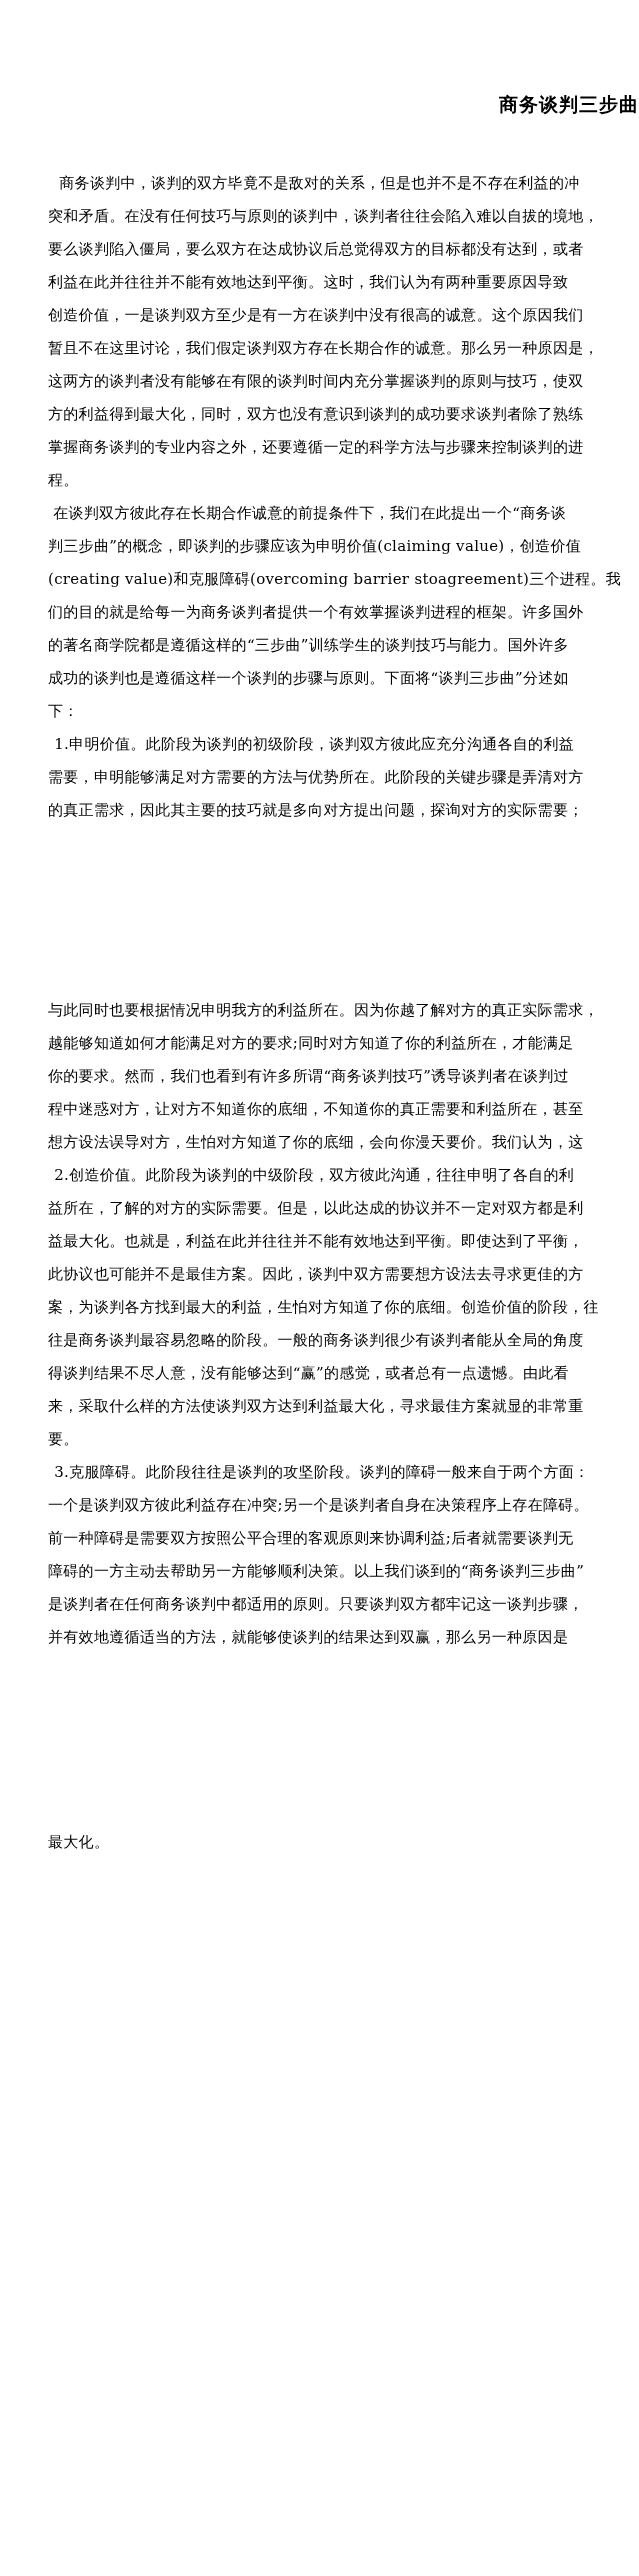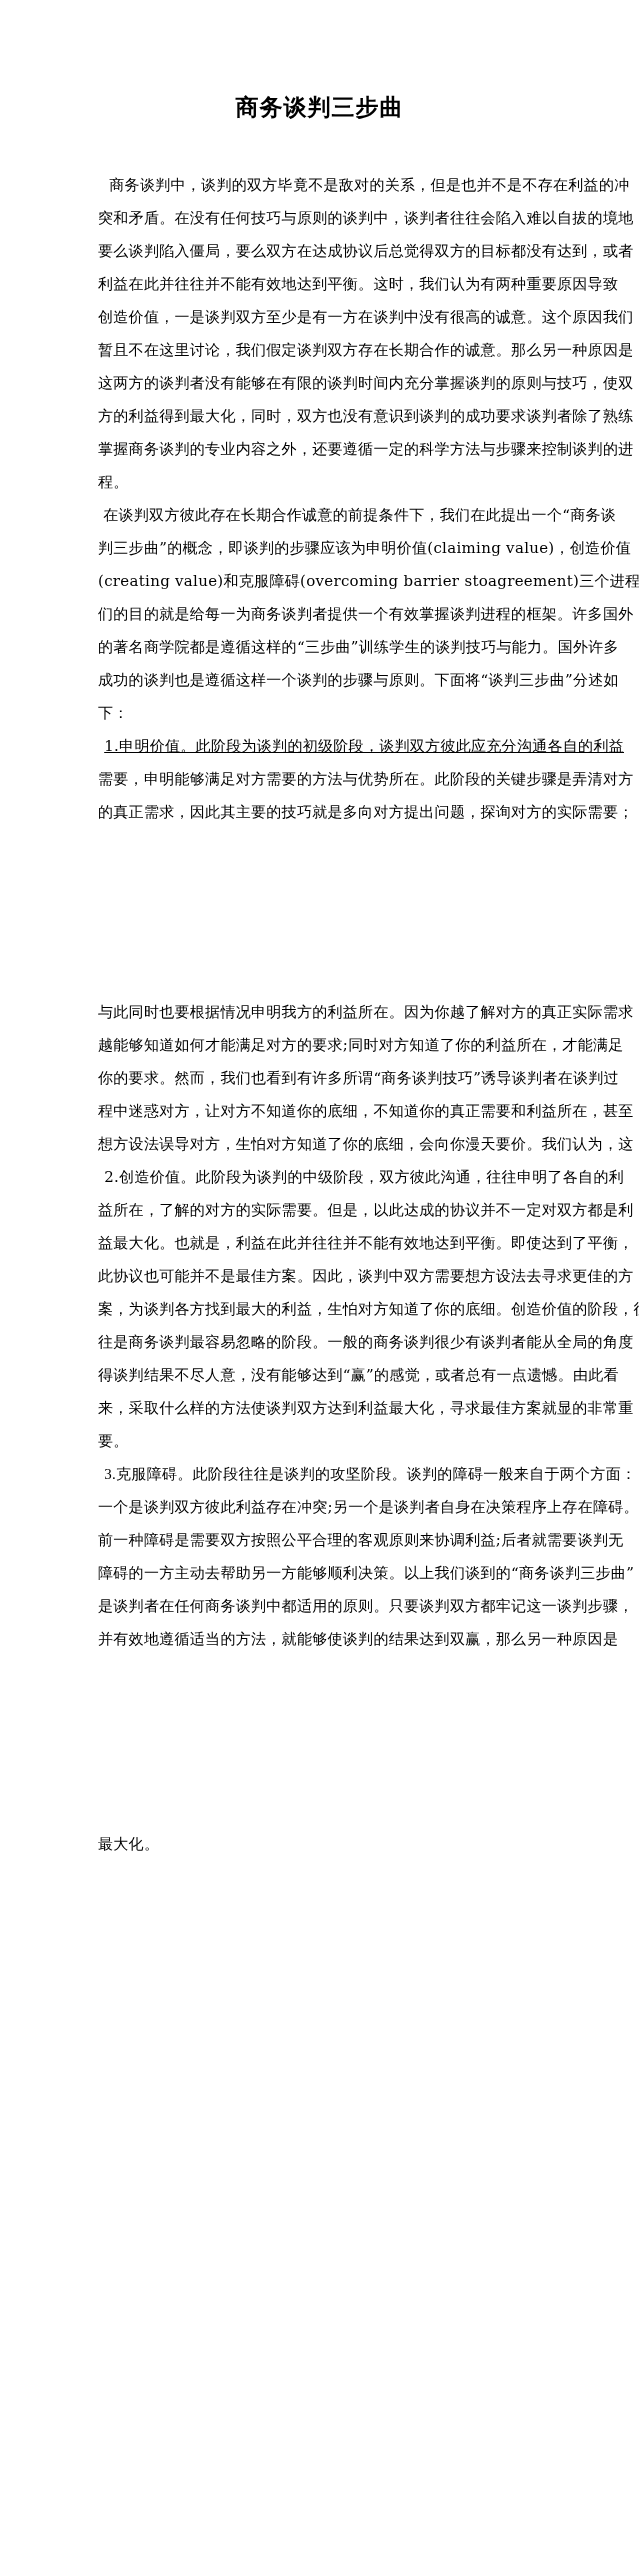--- a/index.html
+++ b/index.html
@@ -12,30 +12,30 @@
     width: 639px;
     height: 2711px;
     background: #ffffff;
     color: #000000;
     font-family: "DejaVu Serif", "Liberation Serif", serif;
     overflow: hidden;
   }
   .doc-title {
     padding-top: 76px;
     height: 31px;
-    font-size: 23px;
+    font-size: 19px;
     line-height: 31px;
     font-weight: bold;
-    text-align: center;
+    text-align: right;
     letter-spacing: 1px;
     white-space: nowrap;
   }
   .doc-body {
     margin-top: 47px;
-    padding-left: 98px;
+    padding-left: 48px;
     padding-right: 26px;
   }
   .line {
     height: 33px;
     line-height: 33px;
     font-size: 15px;
     letter-spacing: 0.3px;
     white-space: nowrap;
     overflow: visible;
   }
@@ -52,46 +52,46 @@
       <div class="line" style="padding-left: 11.3px;">商务谈判中，谈判的双方毕竟不是敌对的关系，但是也并不是不存在利益的冲</div>
       <div class="line">突和矛盾。在没有任何技巧与原则的谈判中，谈判者往往会陷入难以自拔的境地，</div>
       <div class="line">要么谈判陷入僵局，要么双方在达成协议后总觉得双方的目标都没有达到，或者</div>
       <div class="line">利益在此并往往并不能有效地达到平衡。这时，我们认为有两种重要原因导致</div>
       <div class="line">创造价值，一是谈判双方至少是有一方在谈判中没有很高的诚意。这个原因我们</div>
       <div class="line">暂且不在这里讨论，我们假定谈判双方存在长期合作的诚意。那么另一种原因是，</div>
       <div class="line">这两方的谈判者没有能够在有限的谈判时间内充分掌握谈判的原则与技巧，使双</div>
       <div class="line">方的利益得到最大化，同时，双方也没有意识到谈判的成功要求谈判者除了熟练</div>
       <div class="line">掌握商务谈判的专业内容之外，还要遵循一定的科学方法与步骤来控制谈判的进</div>
       <div class="line">程。</div>
-      <div class="line" style="padding-left: 5.2px; text-align: center;">在谈判双方彼此存在长期合作诚意的前提条件下，我们在此提出一个“商务谈</div>
+      <div class="line" style="padding-left: 5.2px;">在谈判双方彼此存在长期合作诚意的前提条件下，我们在此提出一个“商务谈</div>
       <div class="line">判三步曲”的概念，即谈判的步骤应该为申明价值(claiming value)，创造价值</div>
       <div class="line">(creating value)和克服障碍(overcoming barrier stoagreement)三个进程。我</div>
       <div class="line">们的目的就是给每一为商务谈判者提供一个有效掌握谈判进程的框架。许多国外</div>
       <div class="line">的著名商学院都是遵循这样的“三步曲”训练学生的谈判技巧与能力。国外许多</div>
       <div class="line">成功的谈判也是遵循这样一个谈判的步骤与原则。下面将“谈判三步曲”分述如</div>
       <div class="line">下：</div>
-      <div class="line" style="padding-left: 6.2px; text-decoration: underline;">1.申明价值。此阶段为谈判的初级阶段，谈判双方彼此应充分沟通各自的利益</div>
+      <div class="line" style="padding-left: 6.2px;">1.申明价值。此阶段为谈判的初级阶段，谈判双方彼此应充分沟通各自的利益</div>
       <div class="line">需要，申明能够满足对方需要的方法与优势所在。此阶段的关键步骤是弄清对方</div>
       <div class="line">的真正需求，因此其主要的技巧就是多向对方提出问题，探询对方的实际需要；</div>
       <div class="gap" style="height: 167px;"></div>
       <div class="line">与此同时也要根据情况申明我方的利益所在。因为你越了解对方的真正实际需求，</div>
       <div class="line">越能够知道如何才能满足对方的要求;同时对方知道了你的利益所在，才能满足</div>
       <div class="line">你的要求。然而，我们也看到有许多所谓“商务谈判技巧”诱导谈判者在谈判过</div>
       <div class="line">程中迷惑对方，让对方不知道你的底细，不知道你的真正需要和利益所在，甚至</div>
       <div class="line">想方设法误导对方，生怕对方知道了你的底细，会向你漫天要价。我们认为，这</div>
       <div class="line" style="padding-left: 6.2px;">2.创造价值。此阶段为谈判的中级阶段，双方彼此沟通，往往申明了各自的利</div>
       <div class="line">益所在，了解的对方的实际需要。但是，以此达成的协议并不一定对双方都是利</div>
       <div class="line">益最大化。也就是，利益在此并往往并不能有效地达到平衡。即使达到了平衡，</div>
       <div class="line">此协议也可能并不是最佳方案。因此，谈判中双方需要想方设法去寻求更佳的方</div>
       <div class="line">案，为谈判各方找到最大的利益，生怕对方知道了你的底细。创造价值的阶段，往</div>
       <div class="line">往是商务谈判最容易忽略的阶段。一般的商务谈判很少有谈判者能从全局的角度</div>
       <div class="line">得谈判结果不尽人意，没有能够达到“赢”的感觉，或者总有一点遗憾。由此看</div>
       <div class="line">来，采取什么样的方法使谈判双方达到利益最大化，寻求最佳方案就显的非常重</div>
       <div class="line">要。</div>
-      <div class="line" style="padding-left: 6.2px; font-family: Liberation Serif, serif;">3.克服障碍。此阶段往往是谈判的攻坚阶段。谈判的障碍一般来自于两个方面：</div>
+      <div class="line" style="padding-left: 6.2px;">3.克服障碍。此阶段往往是谈判的攻坚阶段。谈判的障碍一般来自于两个方面：</div>
       <div class="line">一个是谈判双方彼此利益存在冲突;另一个是谈判者自身在决策程序上存在障碍。</div>
       <div class="line">前一种障碍是需要双方按照公平合理的客观原则来协调利益;后者就需要谈判无</div>
       <div class="line">障碍的一方主动去帮助另一方能够顺利决策。以上我们谈到的“商务谈判三步曲”</div>
       <div class="line">是谈判者在任何商务谈判中都适用的原则。只要谈判双方都牢记这一谈判步骤，</div>
       <div class="line">并有效地遵循适当的方法，就能够使谈判的结果达到双赢，那么另一种原因是</div>
       <div class="gap" style="height: 172px;"></div>
       <div class="line">最大化。</div>
     </div>
 </div>
 

